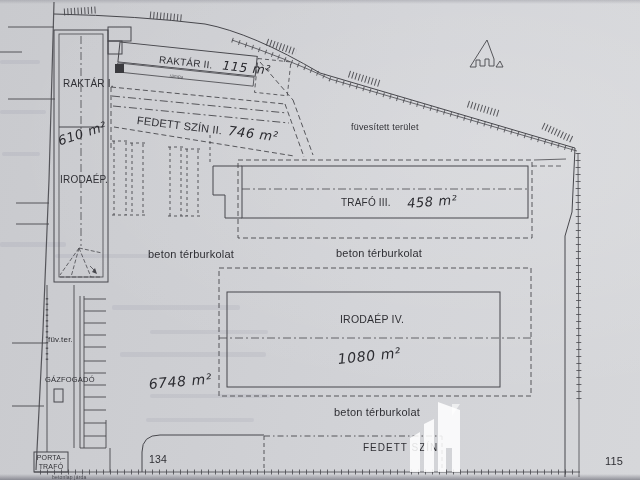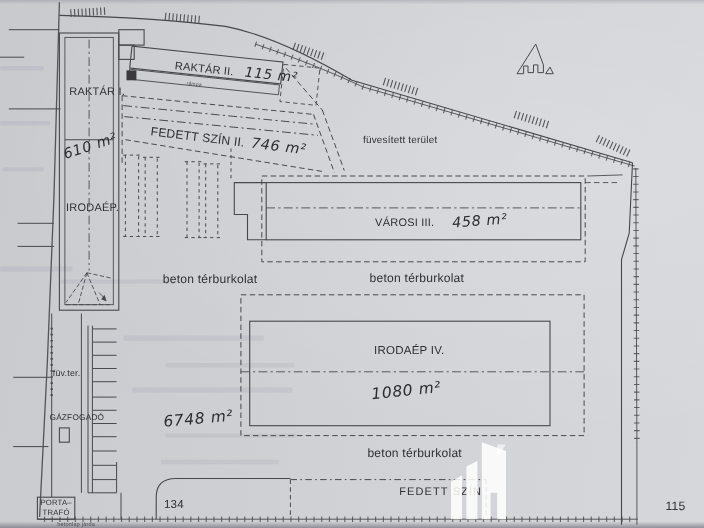--- a/index.html
+++ b/index.html
@@ -132,37 +132,37 @@
     </g>
 
     <g stroke-width=".9">
       <path d="M470,67 L487,40 L494,59 L494,66 L489,66 L489,59 L485,59 L485,66 L480,66 L480,60 L476,60 L476,67 Z"></path>
       <path d="M496,67 L503,67 L500,61 Z"></path>
     </g>
   </svg>
 
   <div class="lbl s10" style="left:63px;top:78px;">RAKTÁR I.</div>
   <div class="lbl hand" style="left:56px;top:134px;font-size:13px;transform:rotate(-18deg);">610 m²</div>
-  <div class="lbl s10" style="left:60px;top:184px;">IRODAÉP.</div>
+  <div class="lbl s10" style="left:60px;top:174px;">IRODAÉP.</div>
 
   <div class="lbl row" style="left:160px;top:51px;transform:rotate(6deg);">
     <span class="s10">RAKTÁR II.</span>
     <span class="hand" style="font-size:12.5px;margin-left:10px;">115 m²</span>
   </div>
   <div class="lbl" style="left:170px;top:73px;font-size:4.5px;transform:rotate(6deg);opacity:.8;">rámpa</div>
 
   <div class="lbl row" style="left:138px;top:112px;transform:rotate(7deg);">
     <span class="s11">FEDETT SZÍN II.</span>
     <span class="hand" style="font-size:13px;margin-left:6px;">746 m²</span>
   </div>
 
-  <div class="lbl s9" style="left:330px;top:122px;">füvesített terület</div>
+  <div class="lbl s9" style="left:351px;top:122px;">füvesített terület</div>
 
   <div class="lbl row" style="left:341px;top:194px;">
-    <span class="s10">VÁROSI III.</span>
+    <span class="s10">TRAFÓ III.</span>
     <span class="hand" style="font-size:13px;margin-left:16px;transform:rotate(-4deg);">458 m²</span>
   </div>
 
   <div class="lbl s85" style="left:148px;top:248px;">beton térburkolat</div>
   <div class="lbl s85" style="left:336px;top:247px;">beton térburkolat</div>
 
   <div class="lbl s105" style="left:340px;top:313px;">IRODAÉP IV.</div>
   <div class="lbl hand" style="left:337px;top:351px;font-size:14px;transform:rotate(-6deg);">1080 m²</div>
   <div class="lbl s85" style="left:334px;top:406px;">beton térburkolat</div>
 

